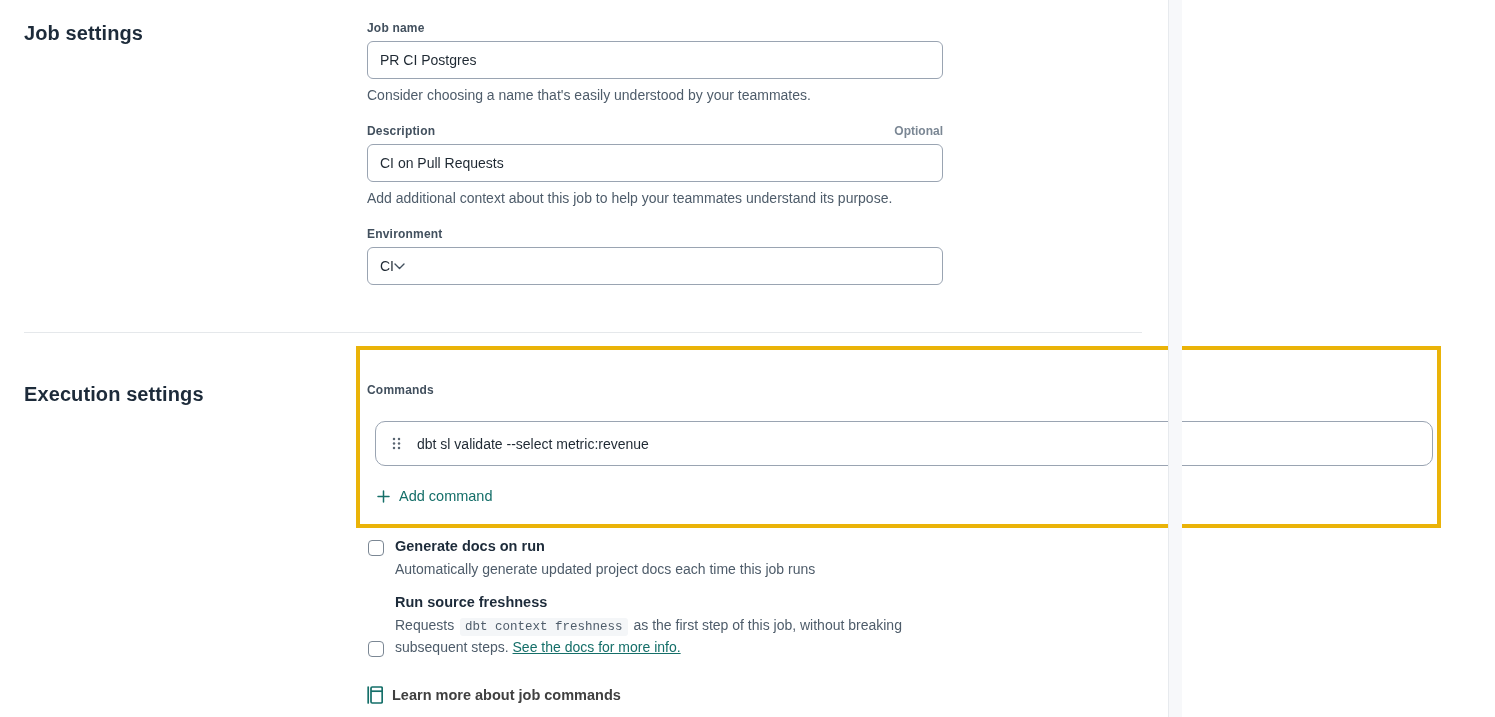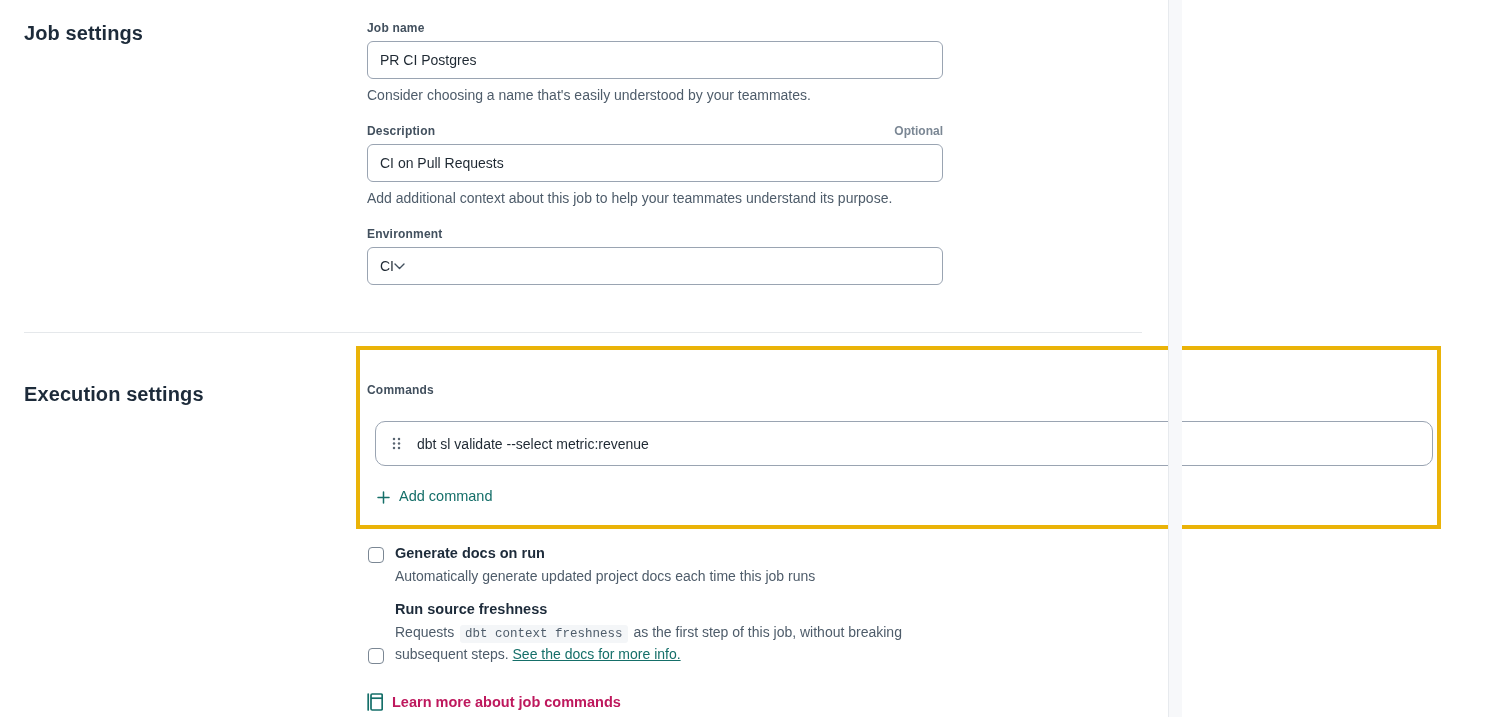--- a/index.html
+++ b/index.html
@@ -128,31 +128,31 @@
     outline: none;
     font-family: "Liberation Sans", "DejaVu Sans", sans-serif;
     font-size: 14px;
     color: #1f2933;
     margin-left: 10px;
     background: transparent;
   }
   .add-command {
     margin: 22px 0 0 10px;
     display: inline-flex;
-    align-items: flex-end;
+    align-items: center;
     gap: 9px;
     background: none;
     border: none;
     cursor: pointer;
     font-family: "Liberation Sans", "DejaVu Sans", sans-serif;
     font-size: 14.5px;
     color: #156f69;
   }
 
-  .checkbox-group { margin-top: 16px; }
+  .checkbox-group { margin-top: 10px; }
   .checkbox-row { display: flex; margin-bottom: 15px; }
   .checkbox-row:last-child { margin-bottom: 0; align-items: flex-end; }
   .checkbox {
     appearance: none;
     -webkit-appearance: none;
     width: 16px; height: 16px;
     border: 1.5px solid #7b8794;
     border-radius: 4px;
     background: #ffffff;
     margin: 2px 0 0 1px;
@@ -191,21 +191,21 @@
     margin-top: 29px;
     display: inline-flex;
     align-items: center;
     gap: 9px;
     text-decoration: none;
     cursor: pointer;
   }
   .learn-more-label {
     font-size: 14.5px;
     font-weight: 700;
-    color: #be185d;
+    color: #404040;
   }
   .icon { display: inline-flex; align-items: center; }
 </style>
 </head>
 <body>
 
 <div class="page">
 
   <section class="section section-job">
     <div>

